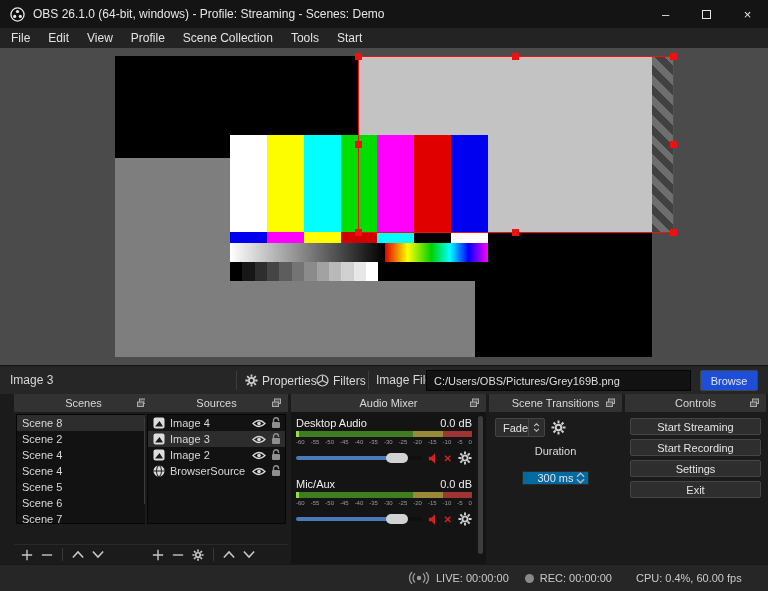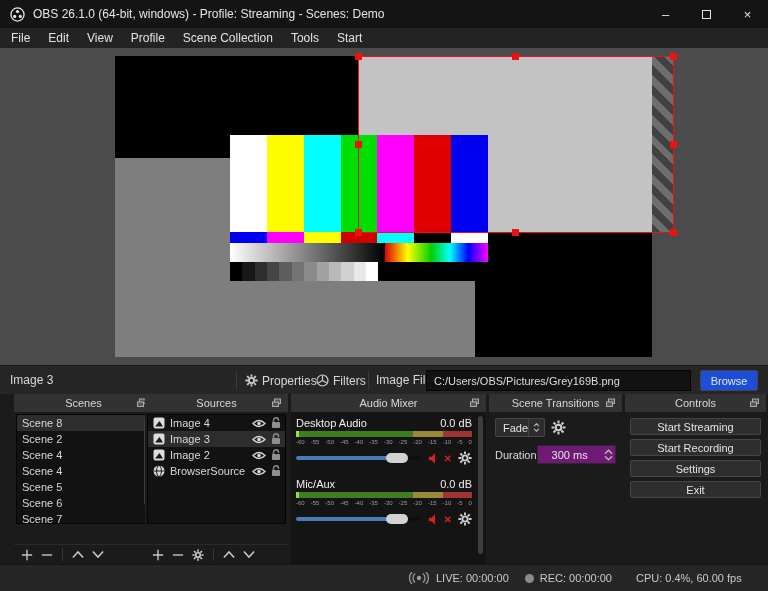--- a/index.html
+++ b/index.html
@@ -84,22 +84,22 @@
   .slider .fill { position:absolute; left:0; top:0; height:4px; width:76%; background:#4a7ab8; border-radius:2px; }
   .slider .knob { position:absolute; left:72%; top:-3px; width:22px; height:10px; background:#d2d2d2; border-radius:5px; }
   .mute-x { color:#d42121; font-size:10px; font-weight:bold; margin-left:-4px; }
 
   
   .transbody { padding:6px; }
   .combo { display:flex; align-items:center; height:19px; background:#2d2d2d; border:1px solid #454545; border-radius:2px; color:#e4e4e4; }
   .combo .val { flex:1; padding-left:7px; }
   .combo .spin { width:16px; height:100%; border-left:1px solid #454545; display:flex; flex-direction:column; align-items:center; justify-content:center; gap:1px; }
   .transrow1 { display:flex; align-items:center; gap:6px; }
-  .transrow2 { display:flex; align-items:center; gap:0; margin-top:8px; }
-  .spinbox { flex:1; display:flex; align-items:center; height:19px; background:#701a75; border:1px solid #2a2a2a; color:#e4e4e4; }
+  .transrow2 { display:flex; align-items:center; gap:14px; margin-top:8px;flex-direction:column; }
+  .spinbox { flex:1; display:flex; align-items:center; height:19px; background:#0369a1; border:1px solid #2a2a2a; color:#e4e4e4; }
   .spinbox .val { flex:1; padding-left:14px; }
   .spinbox .spin { width:14px; display:flex; flex-direction:column; align-items:center; gap:0px; }
 
   
   .ctrlbody { padding:6px 5px; }
   .cbtn { height:17px; margin-bottom:4px; background:#2e2e2e; border:1px solid #454545; border-radius:2px; color:#e4e4e4; display:flex; align-items:center; justify-content:center; font-size:11px; }
 
   
   .statusbar { position:absolute; left:0; top:564px; width:768px; height:27px; background:#262626; border-top:1px solid #161616; display:flex; align-items:center; color:#cacaca; font-size:11px; }
   .statusbar .grp { display:flex; align-items:center; gap:6px; }

